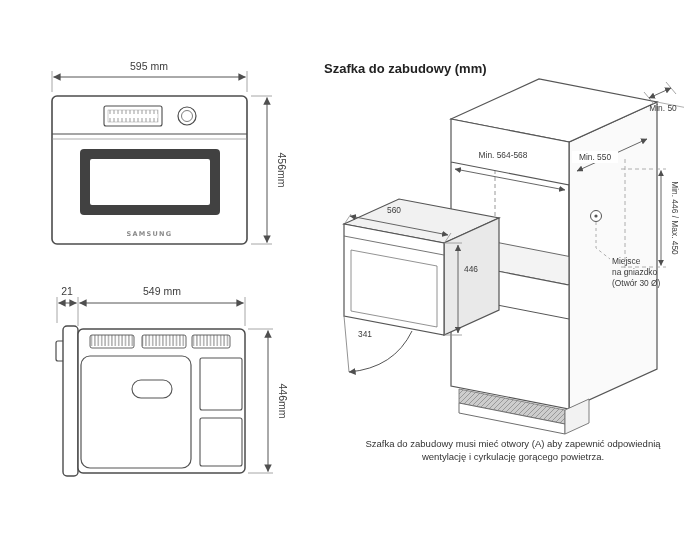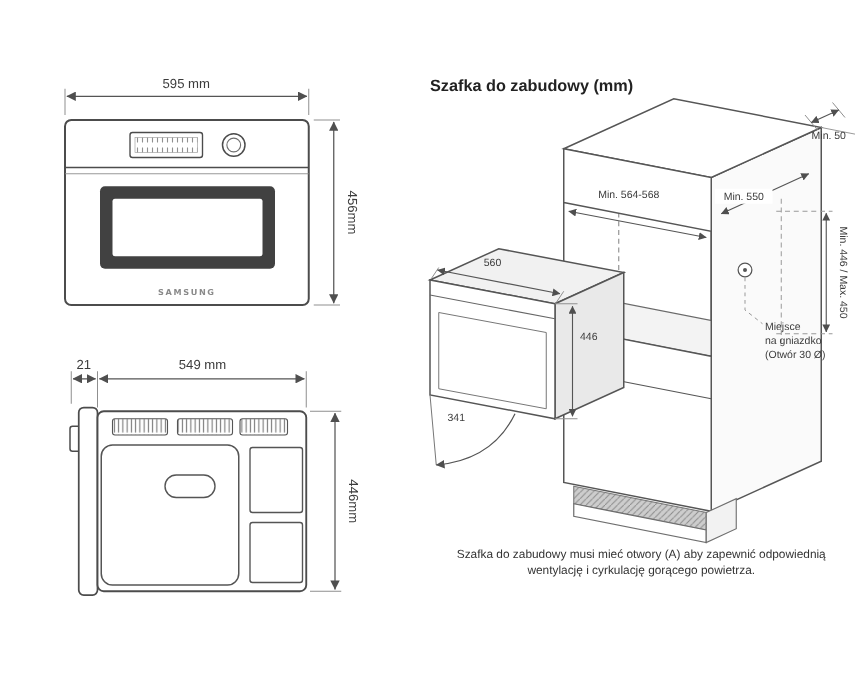--- a/index.html
+++ b/index.html
@@ -2,21 +2,21 @@
 <html><head>
 <meta charset="utf-8">
 <style>
   html,body { margin:0; padding:0; background:#fff; }
   #page {
     position:relative; width:684px; height:547px; background:#ffffff;
     font-family:"Liberation Sans", sans-serif; overflow:hidden;margin-left:17px;
   }
   .abs { position:absolute; }
   .title {
-    position:absolute; left:327px; top:61px;
+    position:absolute; left:307px; top:61px;
     font-size:13px; font-weight:bold; color:#222;
   }
   .caption {
     position:absolute; left:298px; top:437px; width:396px;
     text-align:center; font-size:9.5px; line-height:13px; color:#333;
   }
   .dim  { font-family:"Liberation Sans", sans-serif; font-size:10.5px; fill:#3c3c3c; }
   .cdim { font-family:"Liberation Sans", sans-serif; font-size:8.4px;  fill:#3c3c3c; }
   .brand{ font-family:"DejaVu Sans", sans-serif; font-size:6.5px; font-weight:bold; fill:#8a8a8a; letter-spacing:1.3px; }
 </style>

